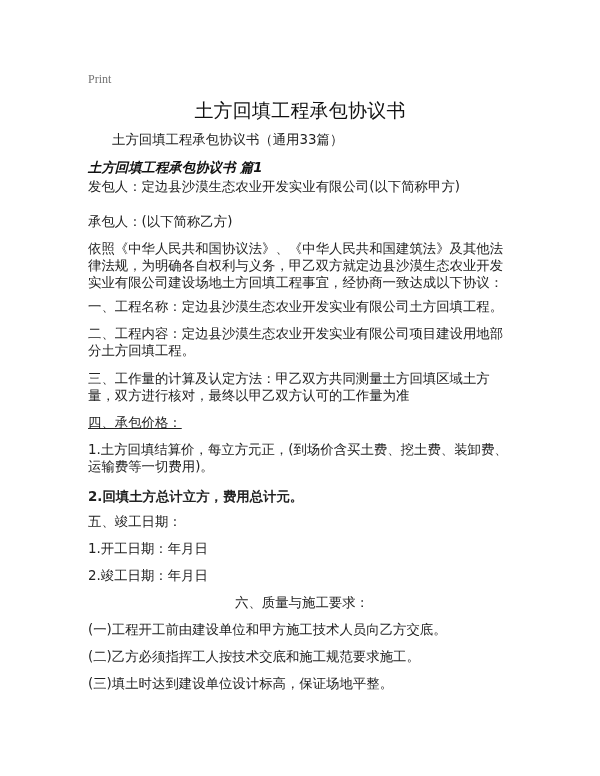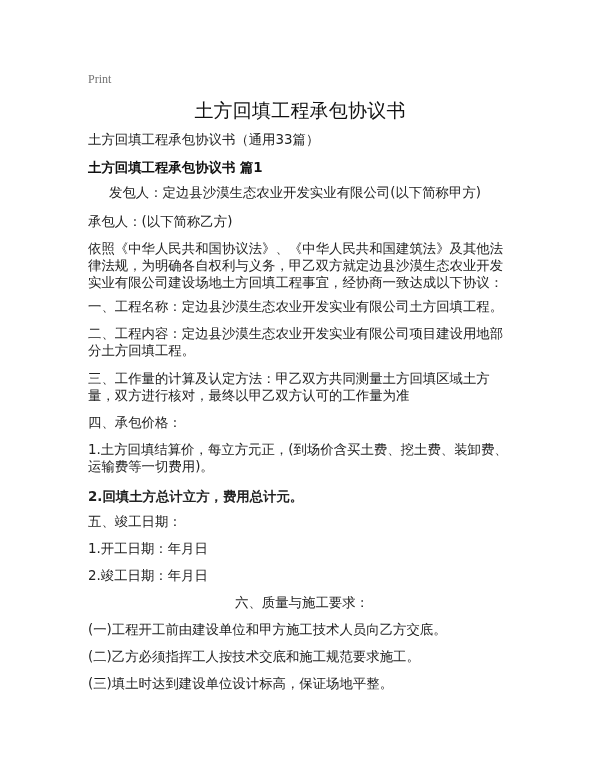--- a/index.html
+++ b/index.html
@@ -49,37 +49,37 @@
     color: #111111;
   }
 </style>
 </head>
 <body>
 
 <div class="print-label">Print</div>
 
 <h1 class="doc-title" style="margin:0;font-weight:normal;">土方回填工程承包协议书</h1>
 
-<div class="para" style="top:131px;">土方回填工程承包协议书（通用33篇）</div>
+<div class="para" style="top:131px;margin-left:24px;">土方回填工程承包协议书（通用33篇）</div>
 
-<div class="para bold" style="top:159px;">土方回填工程承包协议书 篇1</div>
+<div class="para bold" style="top:159px;font-style:italic;">土方回填工程承包协议书 篇1</div>
 
-<div class="para" style="top:184px;margin-left:21px;">发包人：定边县沙漠生态农业开发实业有限公司(以下简称甲方)</div>
+<div class="para" style="top:178px;">发包人：定边县沙漠生态农业开发实业有限公司(以下简称甲方)</div>
 
 <div class="para" style="top:213px;">承包人：(以下简称乙方)</div>
 
 <div class="para" style="top:240px;">依照《中华人民共和国协议法》、《中华人民共和国建筑法》及其他法律法规，为明确各自权利与义务，甲乙双方就定边县沙漠生态农业开发实业有限公司建设场地土方回填工程事宜，经协商一致达成以下协议：</div>
 
 <div class="para" style="top:298px;">一、工程名称：定边县沙漠生态农业开发实业有限公司土方回填工程。</div>
 
 <div class="para" style="top:325px;">二、工程内容：定边县沙漠生态农业开发实业有限公司项目建设用地部分土方回填工程。</div>
 
 <div class="para" style="top:370px;">三、工作量的计算及认定方法：甲乙双方共同测量土方回填区域土方量，双方进行核对，最终以甲乙双方认可的工作量为准</div>
 
-<div class="para" style="top:414px;">四、承包价格：</div>
+<div class="para" style="top:414px;text-decoration:underline;">四、承包价格：</div>
 
 <div class="para" style="top:441px;">1.土方回填结算价，每立方元正，(到场价含买土费、挖土费、装卸费、运输费等一切费用)。</div>
 
 <div class="para" style="top:488px;font-weight:bold;">2.回填土方总计立方，费用总计元。</div>
 
 <div class="para" style="top:513px;">五、竣工日期：</div>
 
 <div class="para" style="top:540px;">1.开工日期：年月日</div>
 
 <div class="para" style="top:567px;">2.竣工日期：年月日</div>

